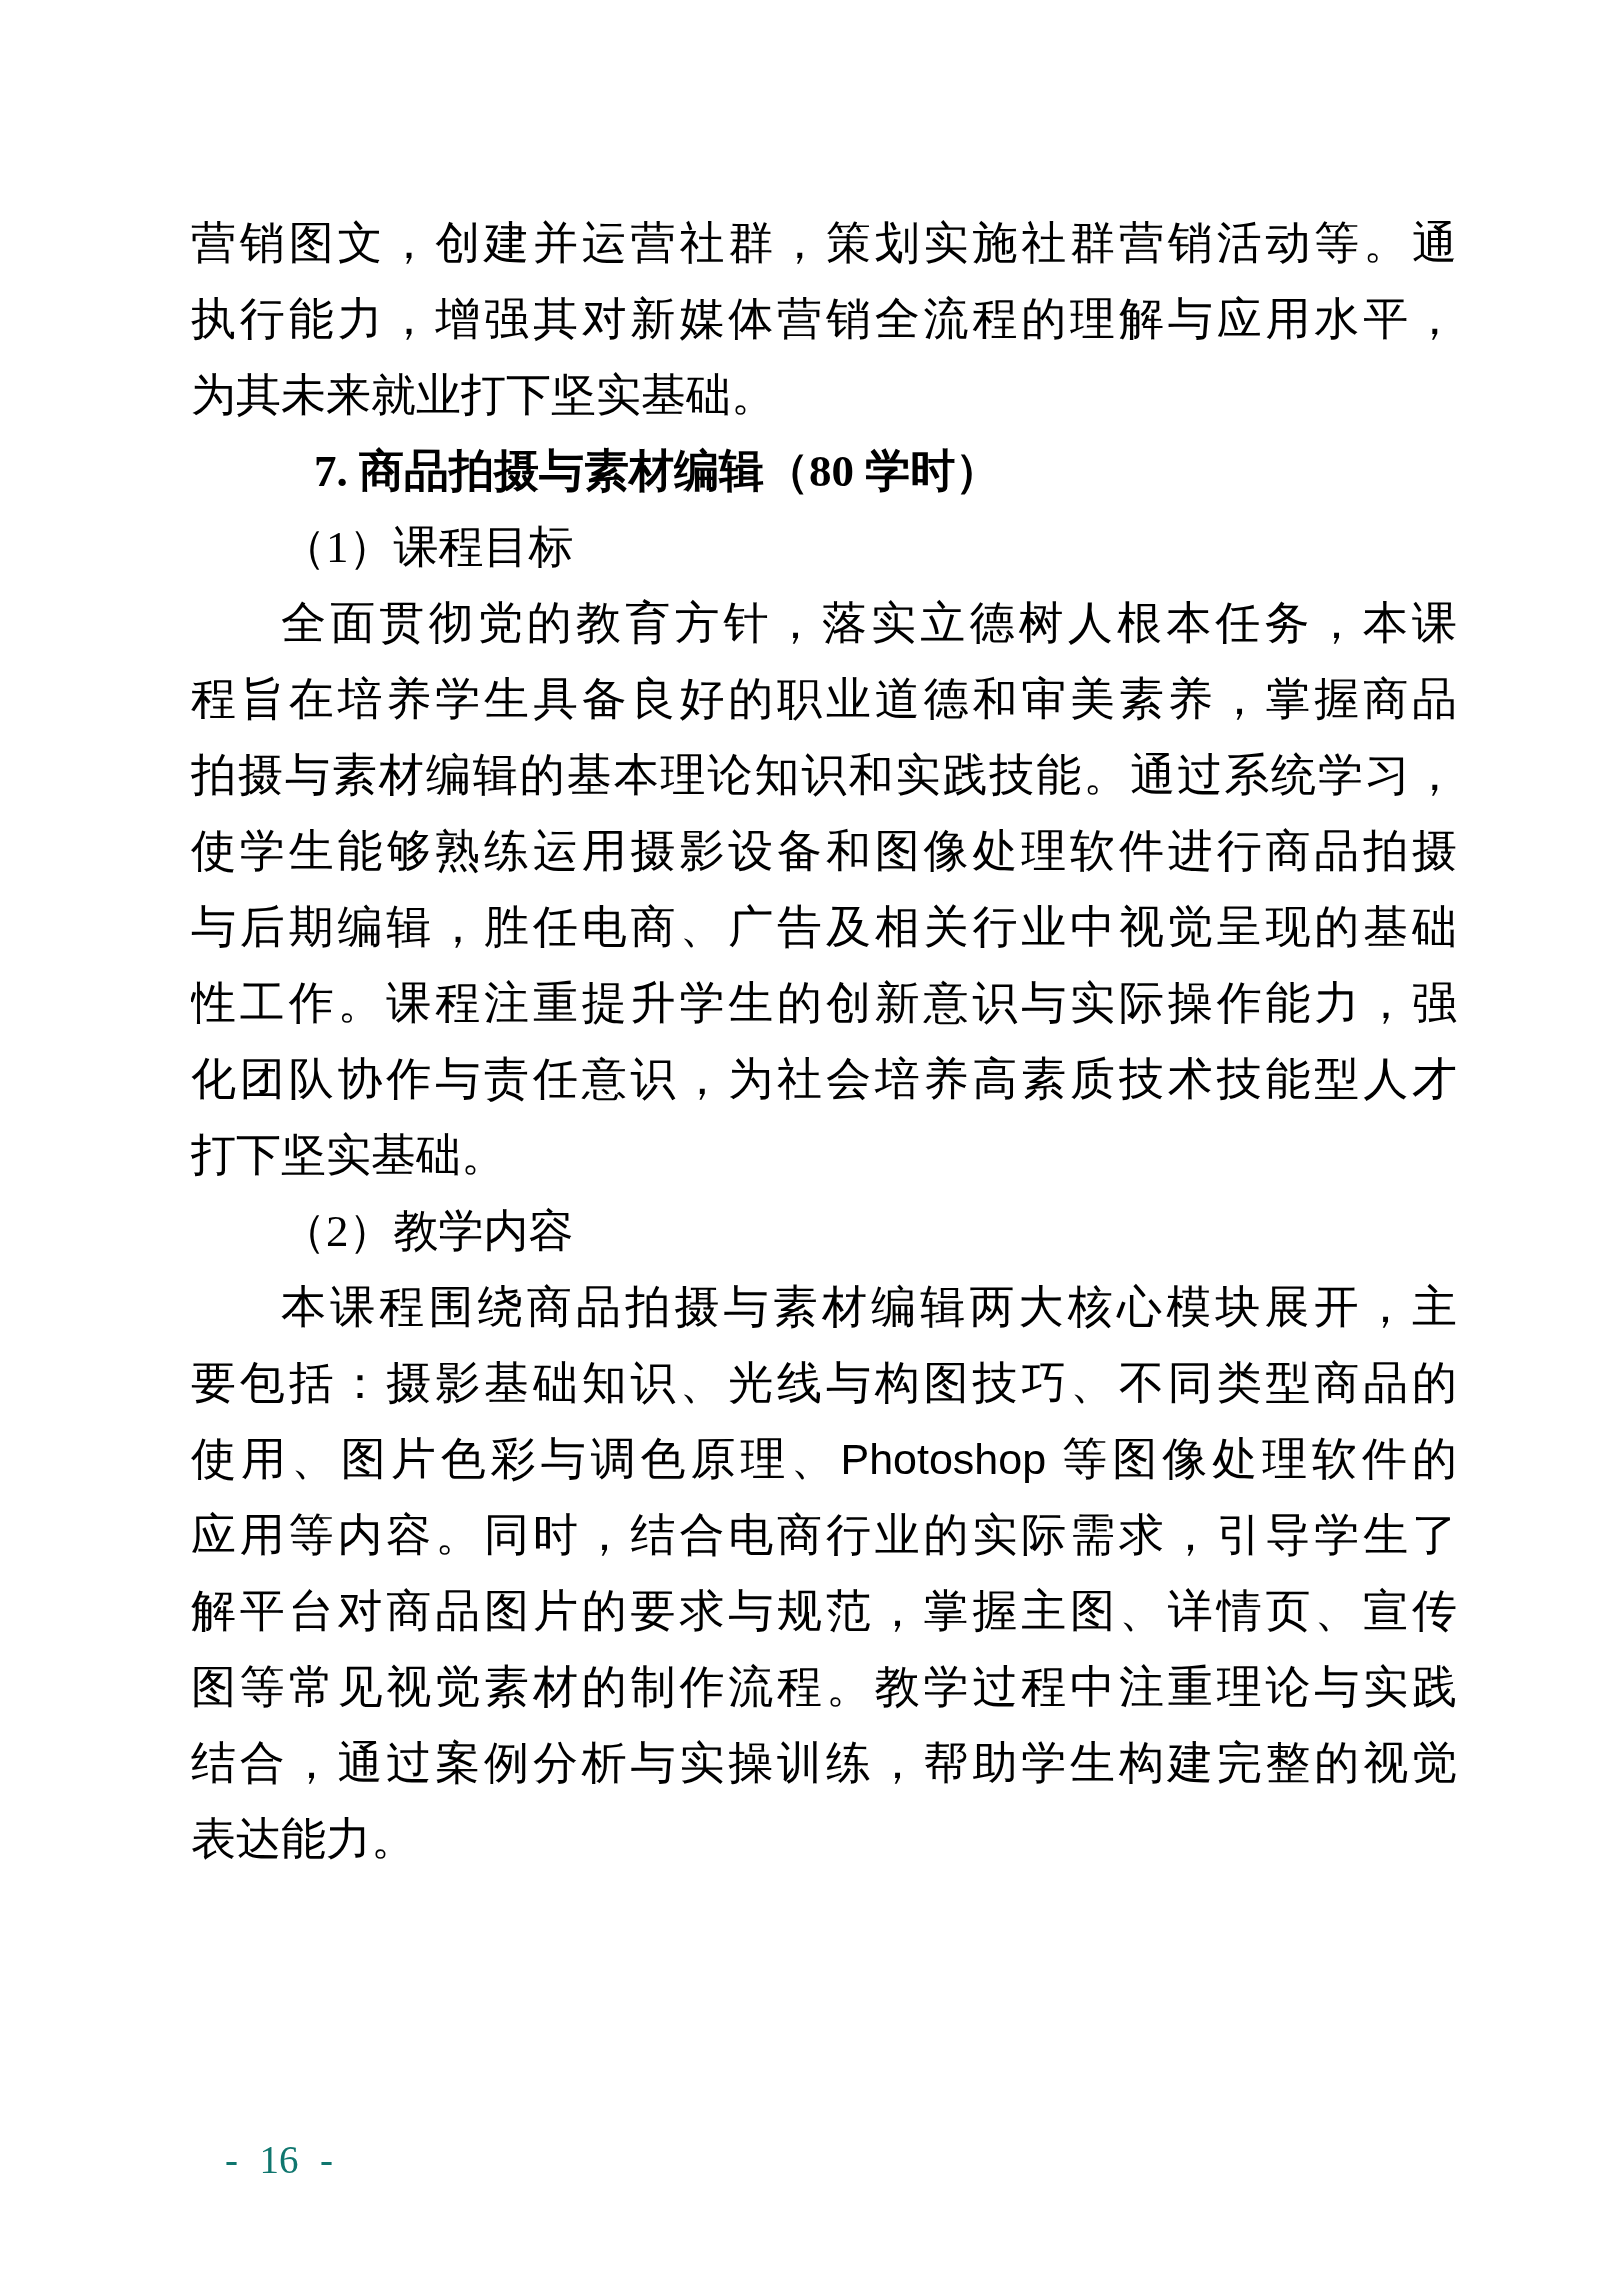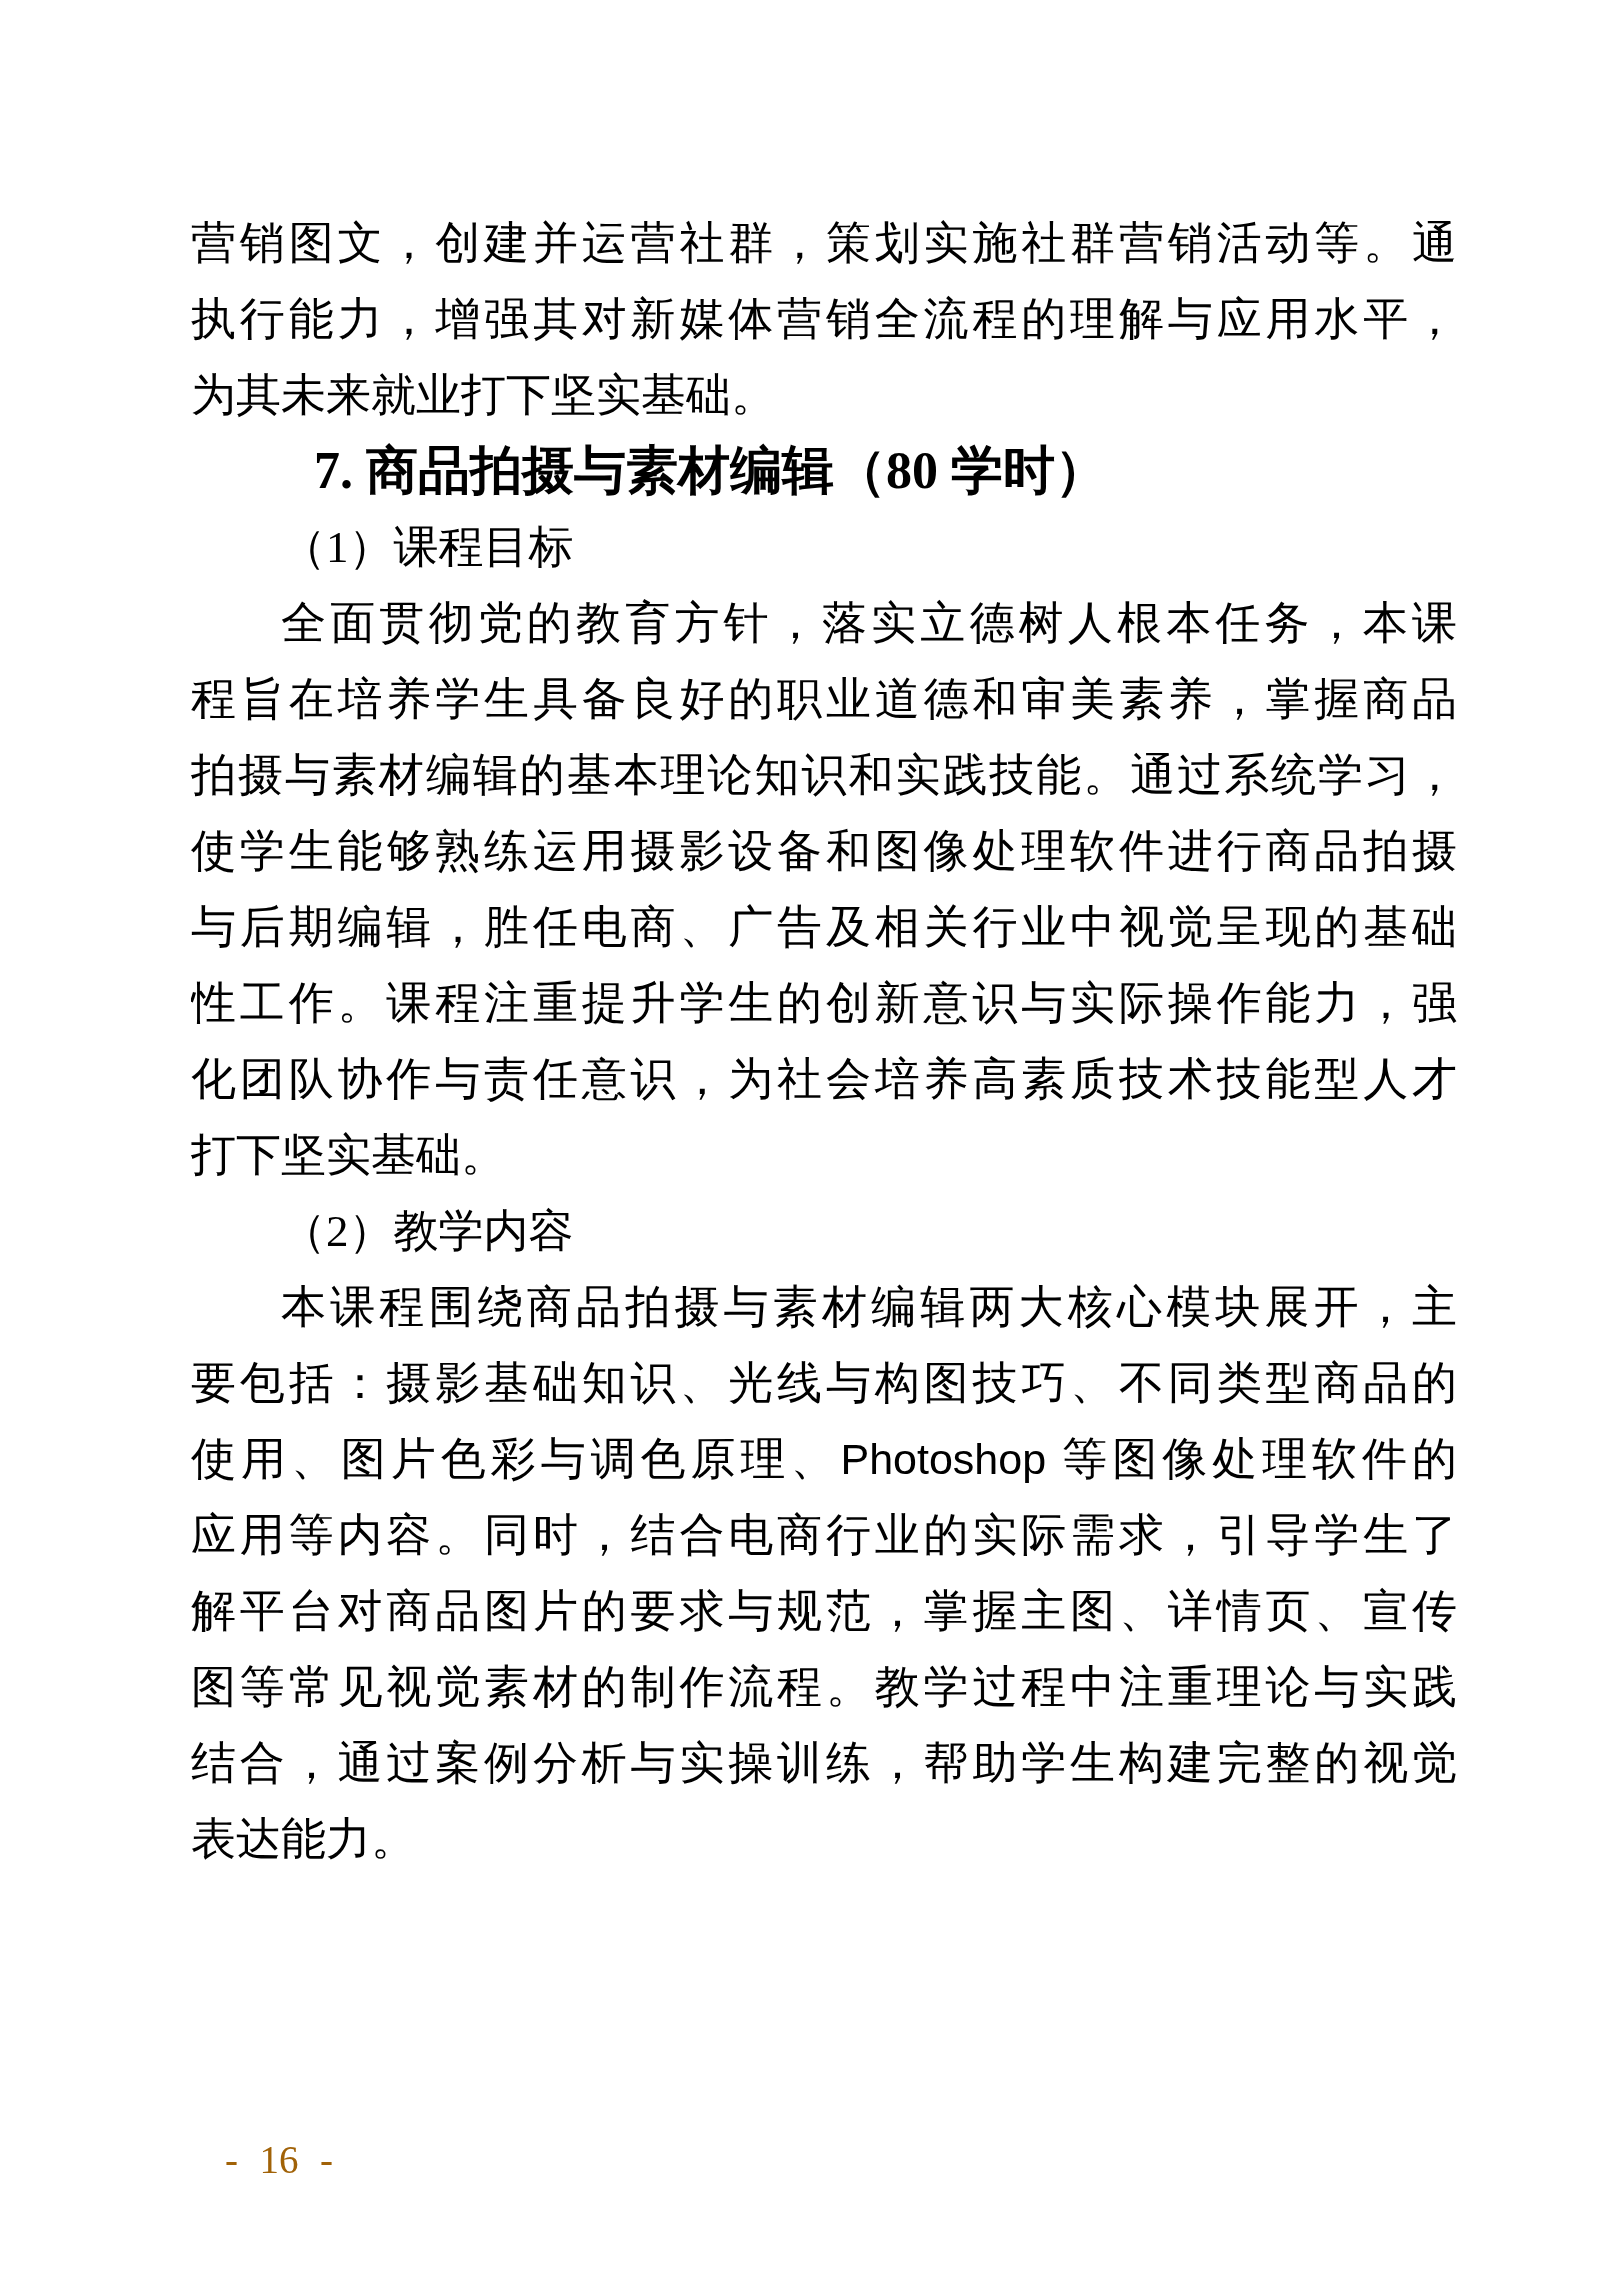--- a/index.html
+++ b/index.html
@@ -27,21 +27,21 @@
     text-justify:inter-character;
     overflow:hidden;
   }
   .line.last{
     text-align-last:left;
   }
   .line.indent{
     text-indent:90px;
   }
   .heading{
-    font-size:52px;
+    font-size:45px;
     line-height:76px;
     height:76px;
     font-weight:bold;
     text-indent:123px;
     white-space:nowrap;
   }
   .sublabel{
     font-size:45px;
     line-height:76px;
     height:76px;
@@ -54,21 +54,21 @@
     margin-top:32px;
   }
   .footer-page-number{
     position:absolute;
     left:225px;
     top:2137px;
     font-size:39px;
     line-height:45px;
     word-spacing:11.8px;
     font-family:"Liberation Serif","DejaVu Serif",serif;
-    color:#a16207;
+    color:#0f766e;
   }
 </style>
 </head>
 <body>
 
 <div class="page">
   <div class="doc-body">
       <div>
         <div class="line">营销图文，创建并运营社群，策划实施社群营销活动等。通</div>
         <div class="line">执行能力，增强其对新媒体营销全流程的理解与应用水平，</div>

